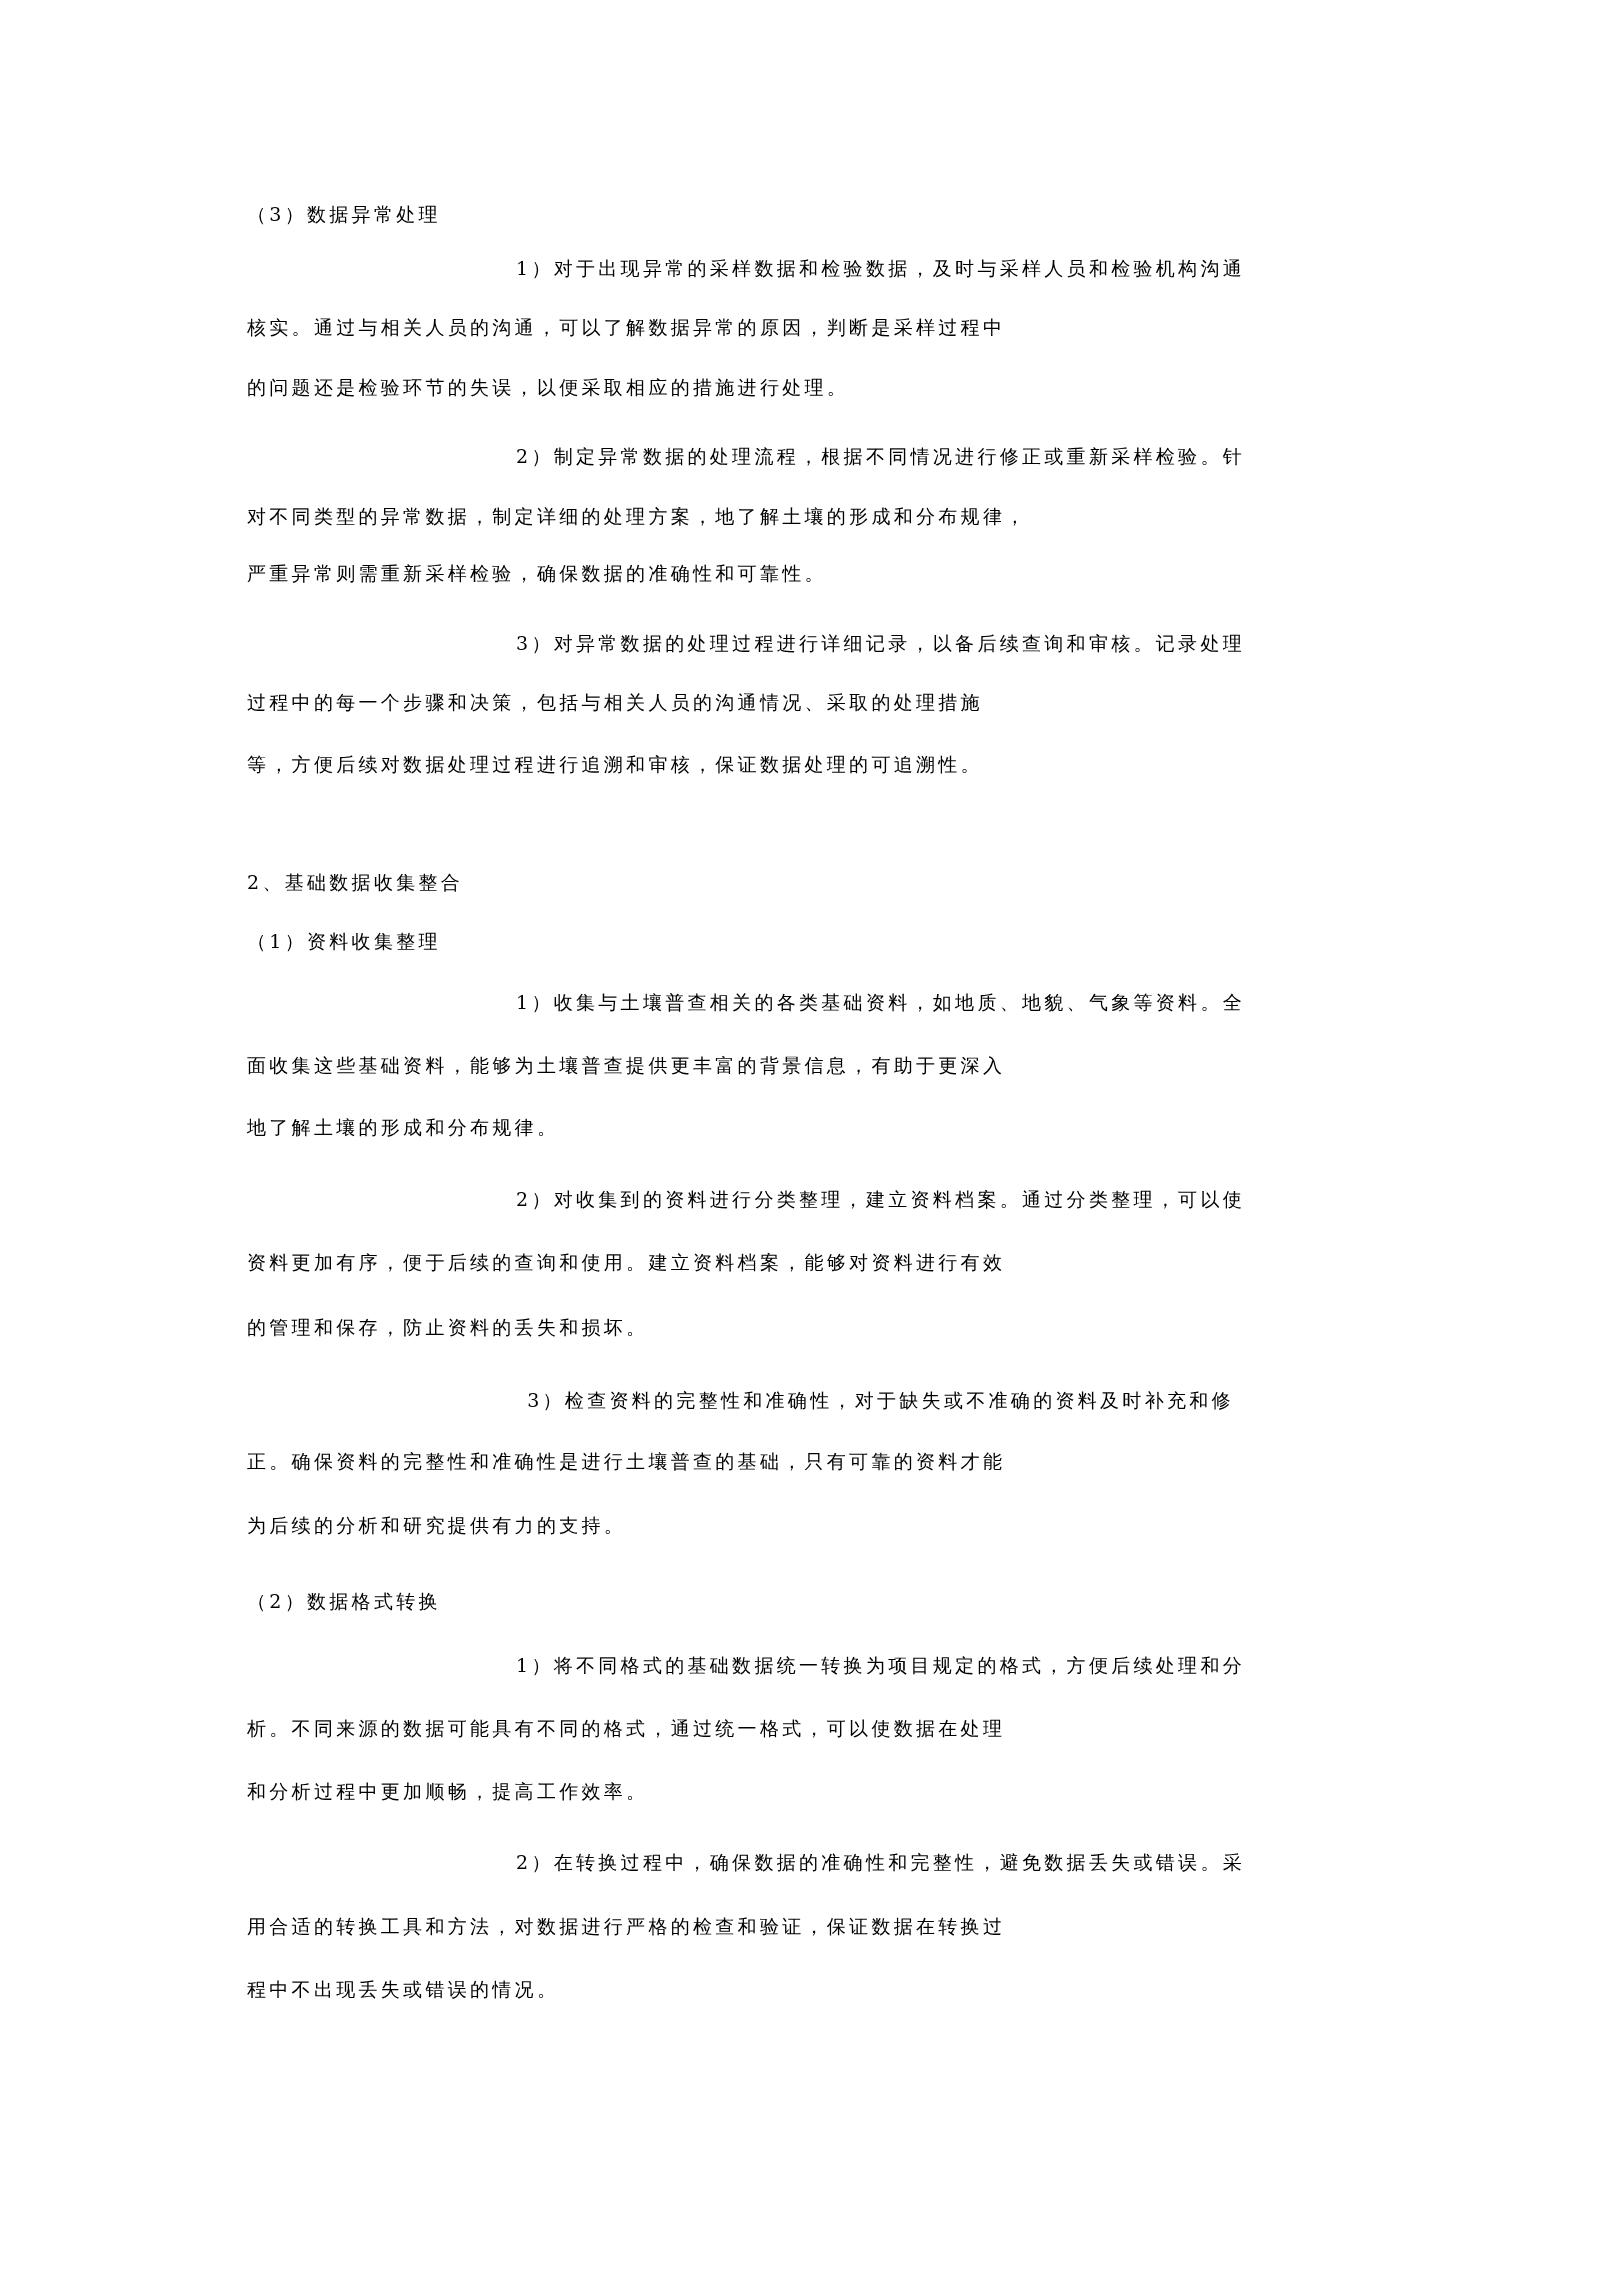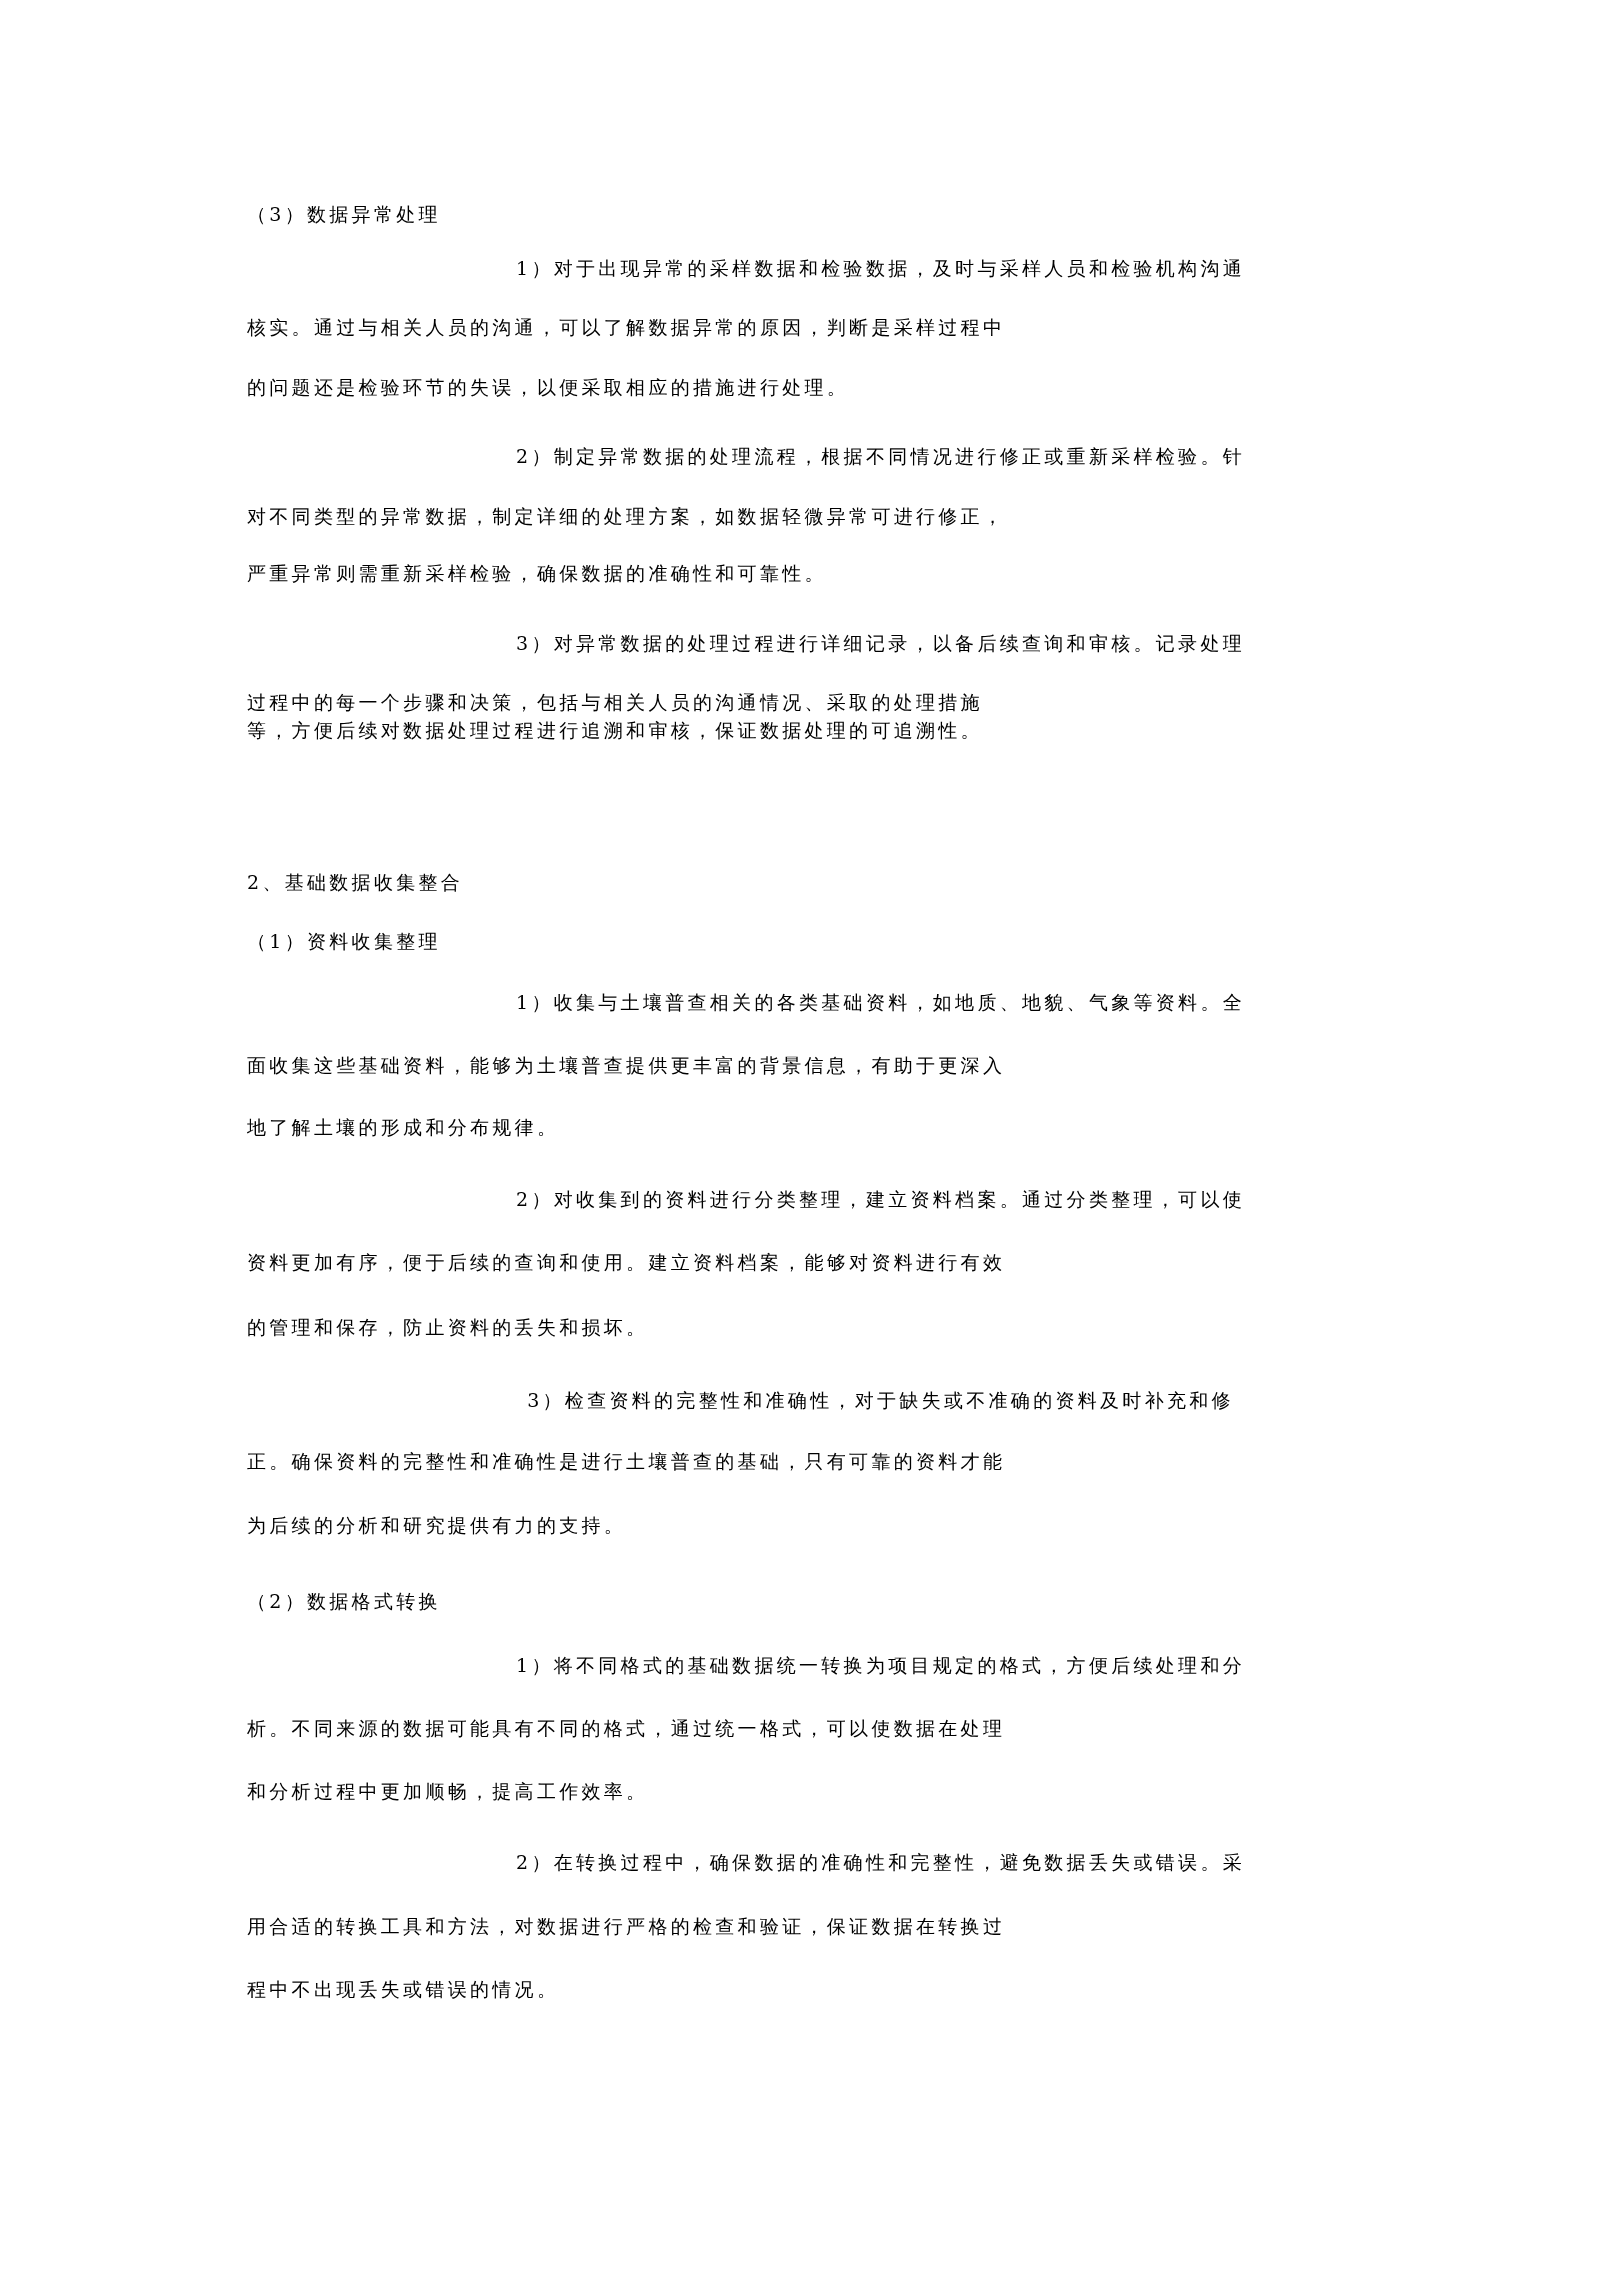--- a/index.html
+++ b/index.html
@@ -21,25 +21,25 @@
 </style>
 </head>
 <body>
 
 <div class="page">
   <div class="line" style="top:195px">（3）数据异常处理</div>
   <div class="line indent" style="top:249px">1）对于出现异常的采样数据和检验数据，及时与采样人员和检验机构沟通</div>
   <div class="line" style="top:308px">核实。通过与相关人员的沟通，可以了解数据异常的原因，判断是采样过程中</div>
   <div class="line" style="top:368px">的问题还是检验环节的失误，以便采取相应的措施进行处理。</div>
   <div class="line indent" style="top:437px">2）制定异常数据的处理流程，根据不同情况进行修正或重新采样检验。针</div>
-  <div class="line" style="top:497px">对不同类型的异常数据，制定详细的处理方案，如数据轻微异常可进行修正，</div>
+  <div class="line" style="top:497px">对不同类型的异常数据，制定详细的处理方案，地了解土壤的形成和分布规律，</div>
   <div class="line" style="top:554px">严重异常则需重新采样检验，确保数据的准确性和可靠性。</div>
   <div class="line indent" style="top:624px">3）对异常数据的处理过程进行详细记录，以备后续查询和审核。记录处理</div>
   <div class="line" style="top:683px">过程中的每一个步骤和决策，包括与相关人员的沟通情况、采取的处理措施</div>
-  <div class="line" style="top:711px">等，方便后续对数据处理过程进行追溯和审核，保证数据处理的可追溯性。</div>
+  <div class="line" style="top:745px">等，方便后续对数据处理过程进行追溯和审核，保证数据处理的可追溯性。</div>
   <div class="line" style="top:863px">2、基础数据收集整合</div>
   <div class="line" style="top:922px">（1）资料收集整理</div>
   <div class="line indent" style="top:983px">1）收集与土壤普查相关的各类基础资料，如地质、地貌、气象等资料。全</div>
   <div class="line" style="top:1046px">面收集这些基础资料，能够为土壤普查提供更丰富的背景信息，有助于更深入</div>
   <div class="line" style="top:1108px">地了解土壤的形成和分布规律。</div>
   <div class="line indent" style="top:1180px">2）对收集到的资料进行分类整理，建立资料档案。通过分类整理，可以使</div>
   <div class="line" style="top:1243px">资料更加有序，便于后续的查询和使用。建立资料档案，能够对资料进行有效</div>
   <div class="line" style="top:1308px">的管理和保存，防止资料的丢失和损坏。</div>
   <div class="line indent" style="top:1381px">3）检查资料的完整性和准确性，对于缺失或不准确的资料及时补充和修</div>
   <div class="line" style="top:1442px">正。确保资料的完整性和准确性是进行土壤普查的基础，只有可靠的资料才能</div>

